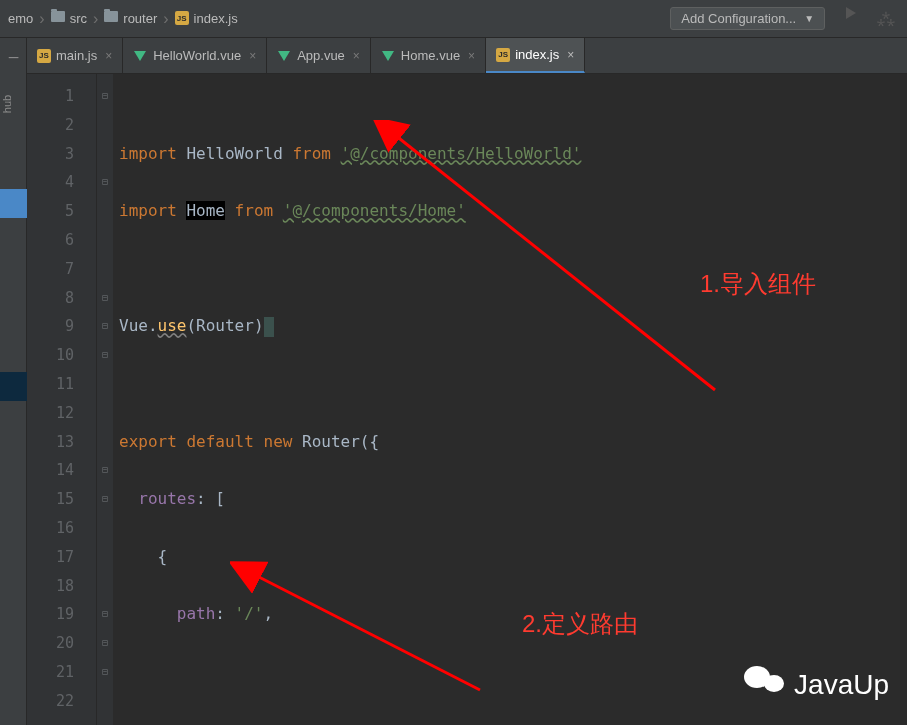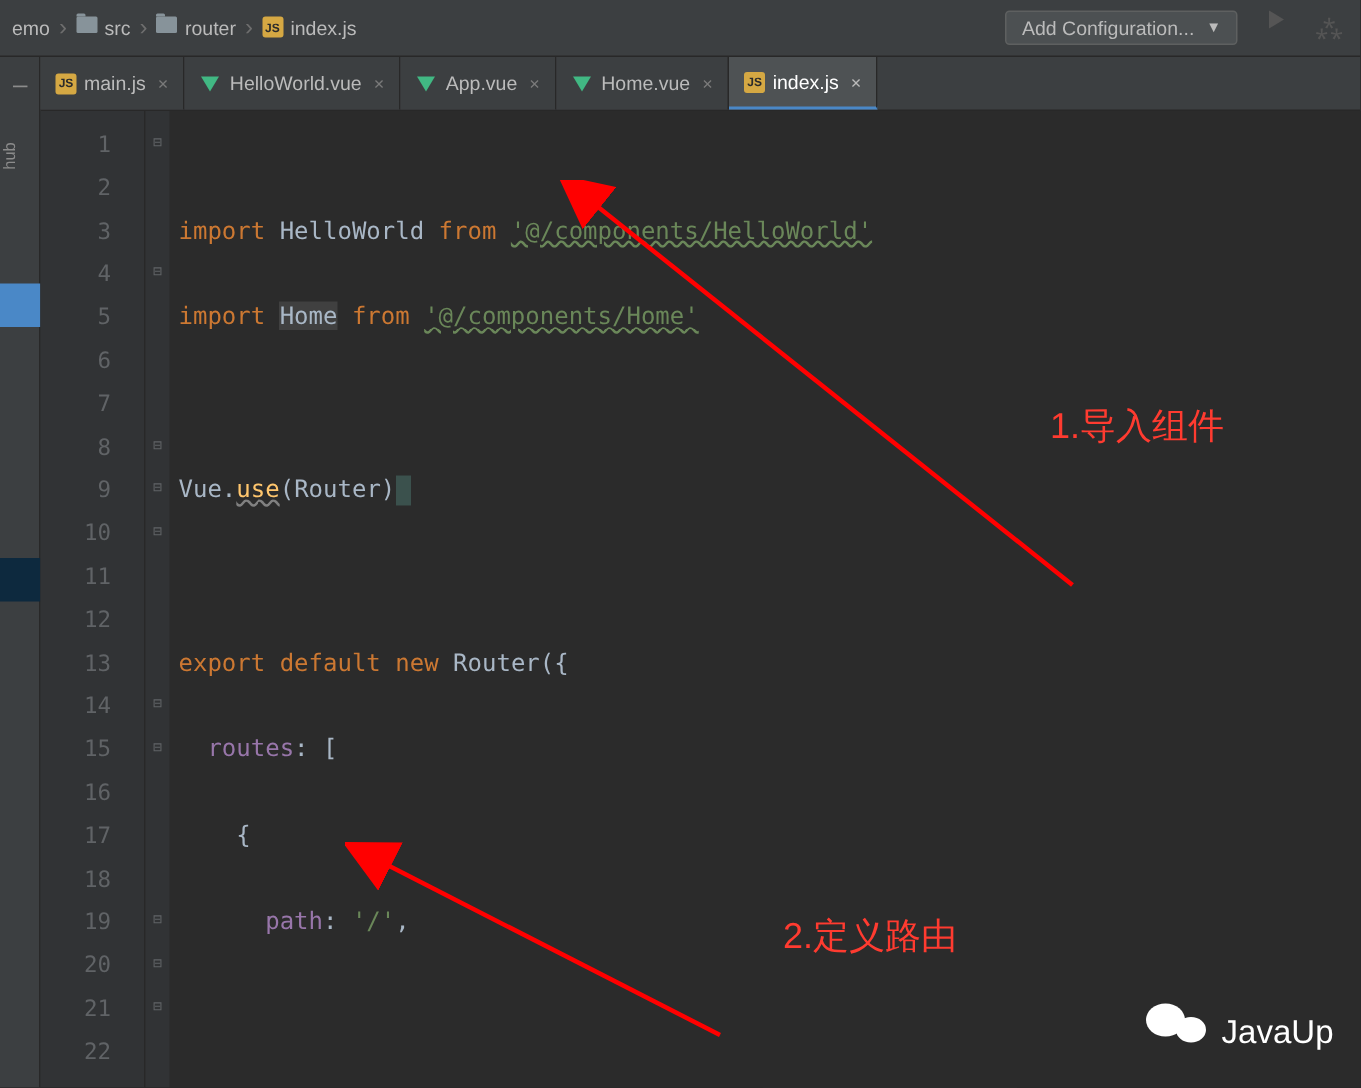--- a/index.html
+++ b/index.html
@@ -221,21 +221,21 @@
   font-size: 16px;
   line-height: 28.8px;
   white-space: pre;
   position: relative;
 }
 .kw { color: #cc7832; }
 .id { color: #a9b7c6; }
 .str { color: #6a8759; }
 .str-u { color: #6a8759; text-decoration: underline wavy #6a8759; }
 .fn { color: #ffc66d; }
-.sel2 { background: #404040; }
+.sel2 { background: #000000; }
 .hl-line {
   position: absolute;
   left: 0;
   right: 0;
   height: 28.8px;
   background: #323232;
   z-index: -1;
 }
 .ln-hl {
   position: absolute;
@@ -271,21 +271,21 @@
 }
 .bubble1, .bubble2 {
   position: absolute;
   background: #fff;
   border-radius: 50%;
 }
 .bubble1 { width: 26px; height: 22px; left: 0; top: 2px; }
 .bubble2 { width: 20px; height: 17px; right: 0; bottom: 2px; }
 .watermark-text {
   color: #fff;
-  font-size: 22px;
+  font-size: 28px;
   font-family: sans-serif;
   font-weight: 500;
   margin-top: 12px;
 }
 </style>
 </head>
 <body>
 
 <div class="top-toolbar">
   <div class="breadcrumb">

